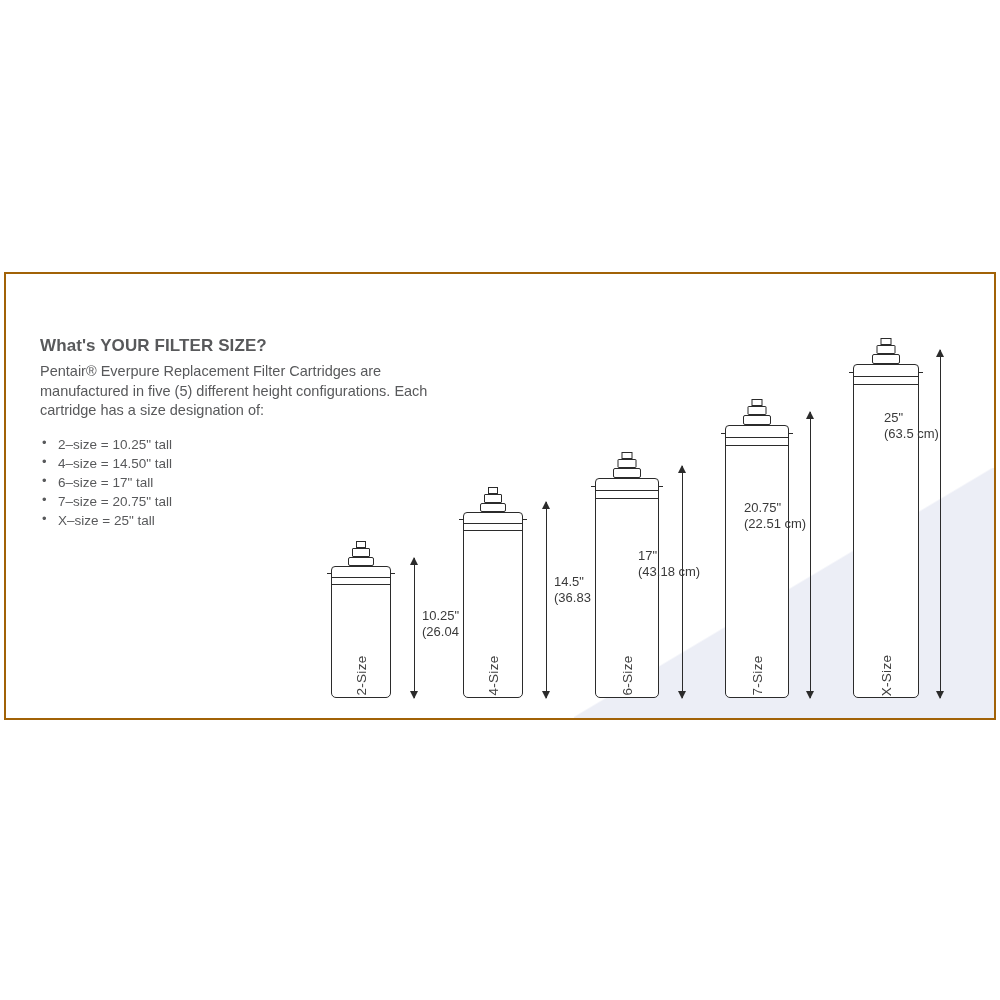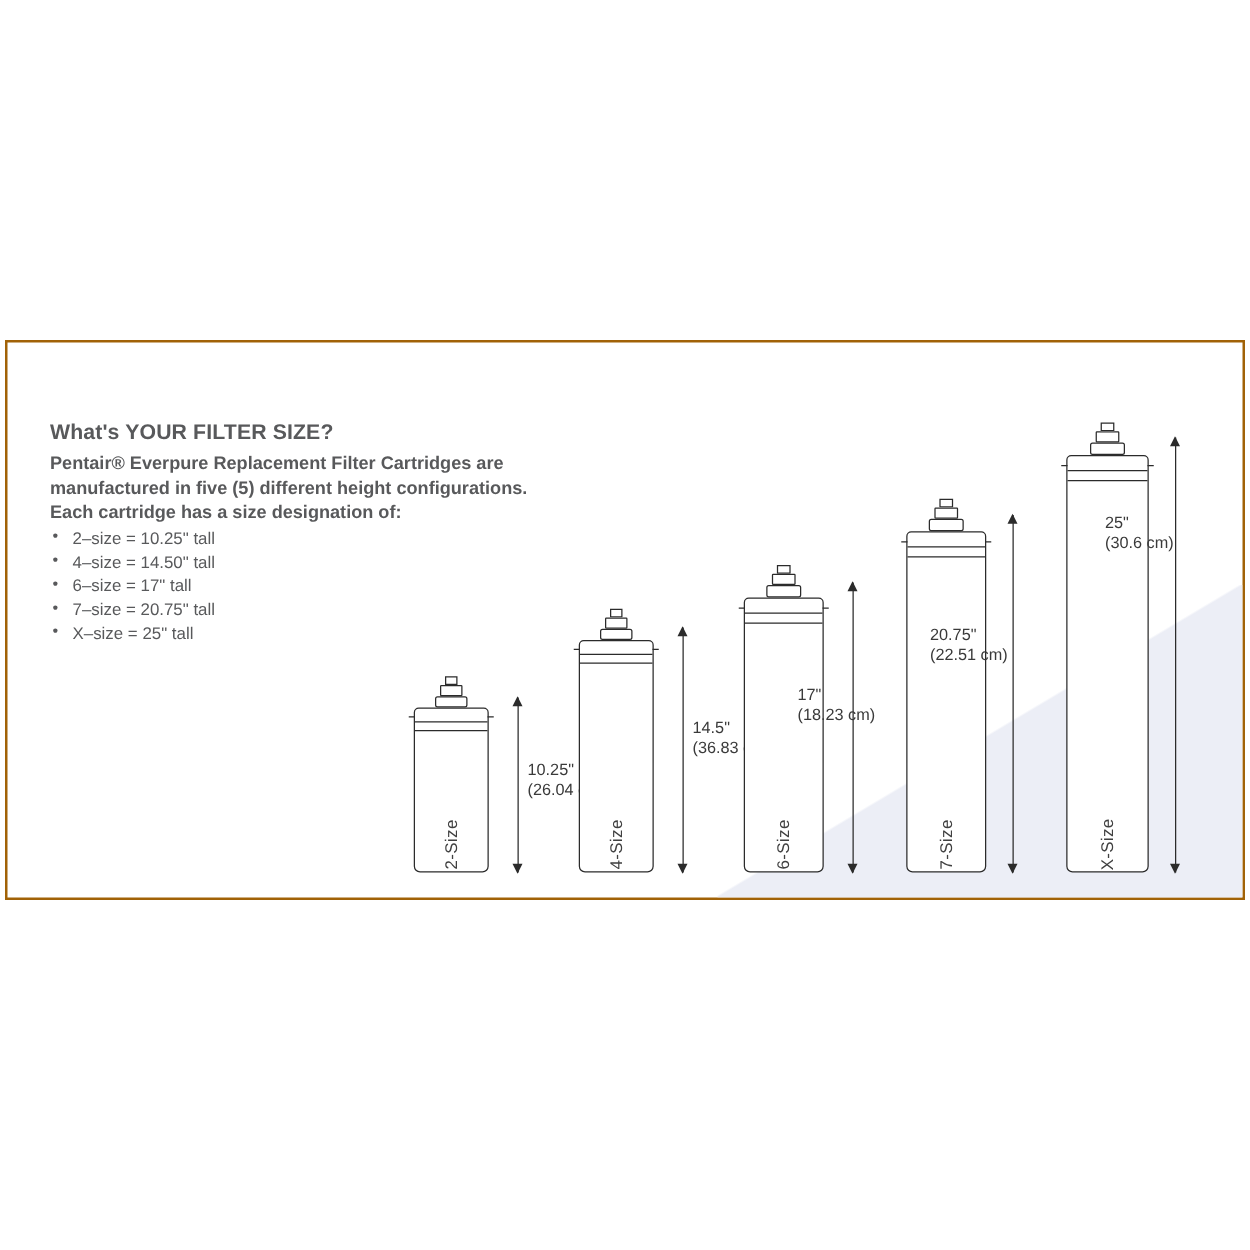--- a/index.html
+++ b/index.html
@@ -50,22 +50,21 @@
     font-size: 17px;
     font-weight: bold;
     color: #58595b;
     letter-spacing: .1px;
     margin: 0 0 6px 0;
   }
   .intro {
     font-size: 14.5px;
     line-height: 1.35;
     color: #58595b;
-    margin: 0 0 0 0;
-    font-weight: bold;
+    margin: 0 0 14px 0;
   }
   .sizes {
     list-style: none;
     margin: 0;
     padding: 0;
   }
   .sizes li {
     font-size: 13.5px;
     line-height: 1.42;
     color: #58595b;
@@ -269,21 +268,21 @@
       <div class="tip" style="bottom:239px; width:11px; height:7px;"></div>
       <div class="ear-l" style="left:1px; bottom:211px;"></div>
       <div class="ear-r" style="right:1px; bottom:211px;"></div>
     </div>
     <div class="dim" style="left:676px; bottom:20px; height:232px;">
       <div class="dimline"></div>
       <div class="arrow-up"></div>
       <div class="arrow-dn"></div>
       <div class="dimtext" style="top:82px; left:-44px;">
         <span class="inch">17"</span>
-        <span class="cm">(18.23 cm)</span>
+        <span class="cm">(43.18 cm)</span>
       </div>
     </div>
 
     <div class="cartridge" style="left:714px; bottom:20px; width:74px; height:303px;">
       <div class="body" style="left:5px; width:64px; height:273px;">
         <div class="collar1" style="top:11px;"></div>
         <div class="collar2" style="top:19px;"></div>
         <div class="vlabel">7-Size</div>
       </div>
       <div class="shoulder" style="bottom:273px; width:28px; height:10px;"></div>
@@ -313,18 +312,18 @@
       <div class="tip" style="bottom:353px; width:11px; height:7px;"></div>
       <div class="ear-l" style="left:1px; bottom:325px;"></div>
       <div class="ear-r" style="right:1px; bottom:325px;"></div>
     </div>
     <div class="dim" style="left:934px; bottom:20px; height:348px;">
       <div class="dimline"></div>
       <div class="arrow-up"></div>
       <div class="arrow-dn"></div>
       <div class="dimtext" style="top:60px; left:-56px;">
         <span class="inch">25"</span>
-        <span class="cm">(30.6 cm)</span>
+        <span class="cm">(63.5 cm)</span>
       </div>
     </div>
 
   </div>
 </div>
 
 </body></html>

